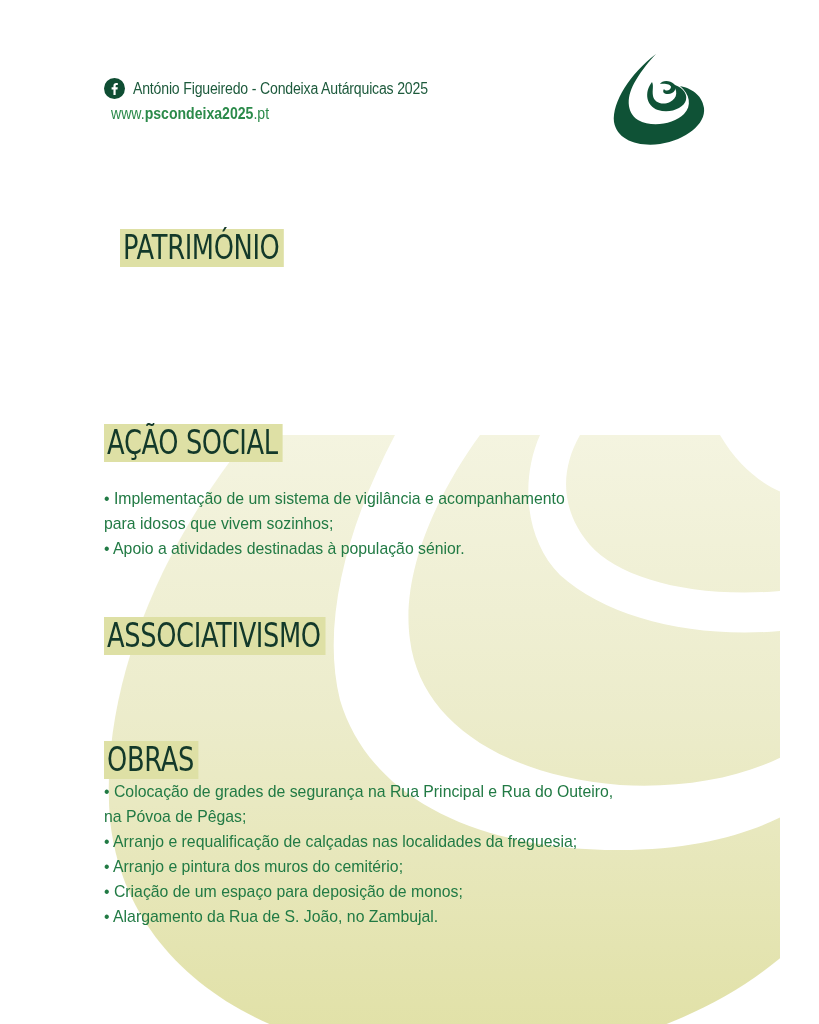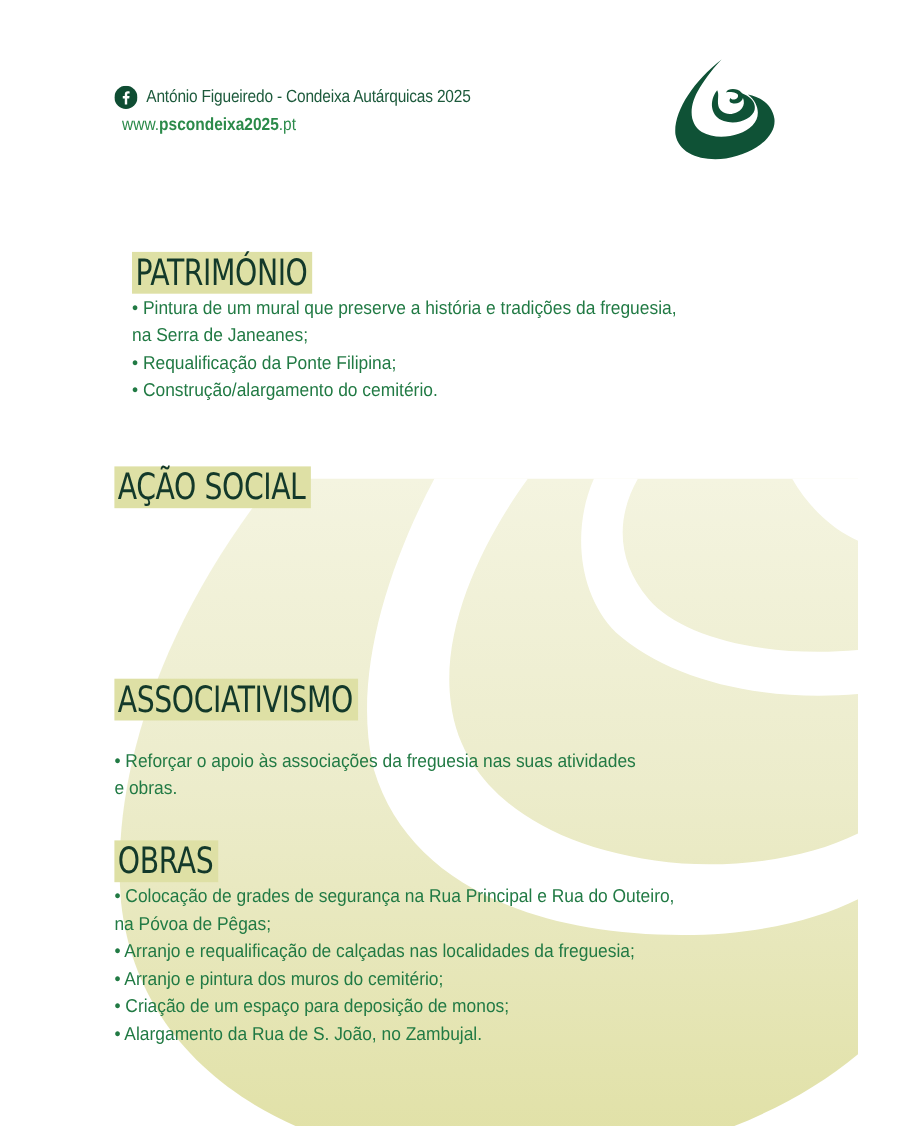--- a/index.html
+++ b/index.html
@@ -74,41 +74,36 @@
 
 <svg class="logo" viewBox="0 0 100 96" xmlns="http://www.w3.org/2000/svg">
   <path d="M 48 2 C 22 22 4 50 6 70 C 9 88 30 95 52 92 C 78 88 98 72 96 56 C 94 42 82 36 72 34 C 82 42 84 54 76 62 C 66 72 44 76 30 68 C 18 60 18 44 28 28 C 34 18 42 8 48 2 Z" fill="#0f5236"></path>
   <path d="M 44 30 C 36 40 38 54 50 58 C 62 62 76 56 78 48 C 80 40 72 34 64 32 C 70 38 70 46 62 50 C 54 54 46 50 45 44 C 44 38 46 34 44 30 Z" fill="#0f5236"></path>
   <path d="M 52 32 C 54 28 62 28 66 32 C 70 36 66 42 60 42 C 56 42 54 40 56 37 C 58 40 63 38 63 35 C 63 32 56 31 52 32 Z" fill="#0f5236"></path>
 </svg>
 
 <div class="content">
   <div class="section" style="top:229px;margin-left:16px;">
     <div class="section-title">PATRIMÓNIO</div>
-    <div class="items">
-      <div class="item">• Pintura de um mural que preserve a história e tradições da freguesia,</div>
-      <div class="item">na Serra de Janeanes;</div>
-      <div class="item">• Requalificação da Ponte Filipina;</div>
-      <div class="item">• Construção/alargamento do cemitério.</div>
-    </div>
   </div>
 
   <div class="section" style="top:424px;">
     <div class="section-title">AÇÃO SOCIAL</div>
+    <div class="items" style="margin-top:24px;">
+      <div class="item">• Implementação de um sistema de vigilância e acompanhamento</div>
+      <div class="item">para idosos que vivem sozinhos;</div>
+      <div class="item">• Apoio a atividades destinadas à população sénior.</div>
+    </div>
   </div>
 
   <div class="section" style="top:589px;margin-top:28px;">
     <div class="section-title">ASSOCIATIVISMO</div>
-    <div class="items" style="margin-top:24px;">
-      <div class="item">• Reforçar o apoio às associações da freguesia nas suas atividades</div>
-      <div class="item">e obras.</div>
-    </div>
   </div>
 
-  <div class="section" style="top:764px;">
+  <div class="section" style="top:741px;">
     <div class="section-title">OBRAS</div>
     <div class="items" style="">
       <div class="item">• Colocação de grades de segurança na Rua Principal e Rua do Outeiro,</div>
       <div class="item">na Póvoa de Pêgas;</div>
       <div class="item">• Arranjo e requalificação de calçadas nas localidades da freguesia;</div>
       <div class="item">• Arranjo e pintura dos muros do cemitério;</div>
       <div class="item">• Criação de um espaço para deposição de monos;</div>
       <div class="item">• Alargamento da Rua de S. João, no Zambujal.</div>
     </div>
   </div>

